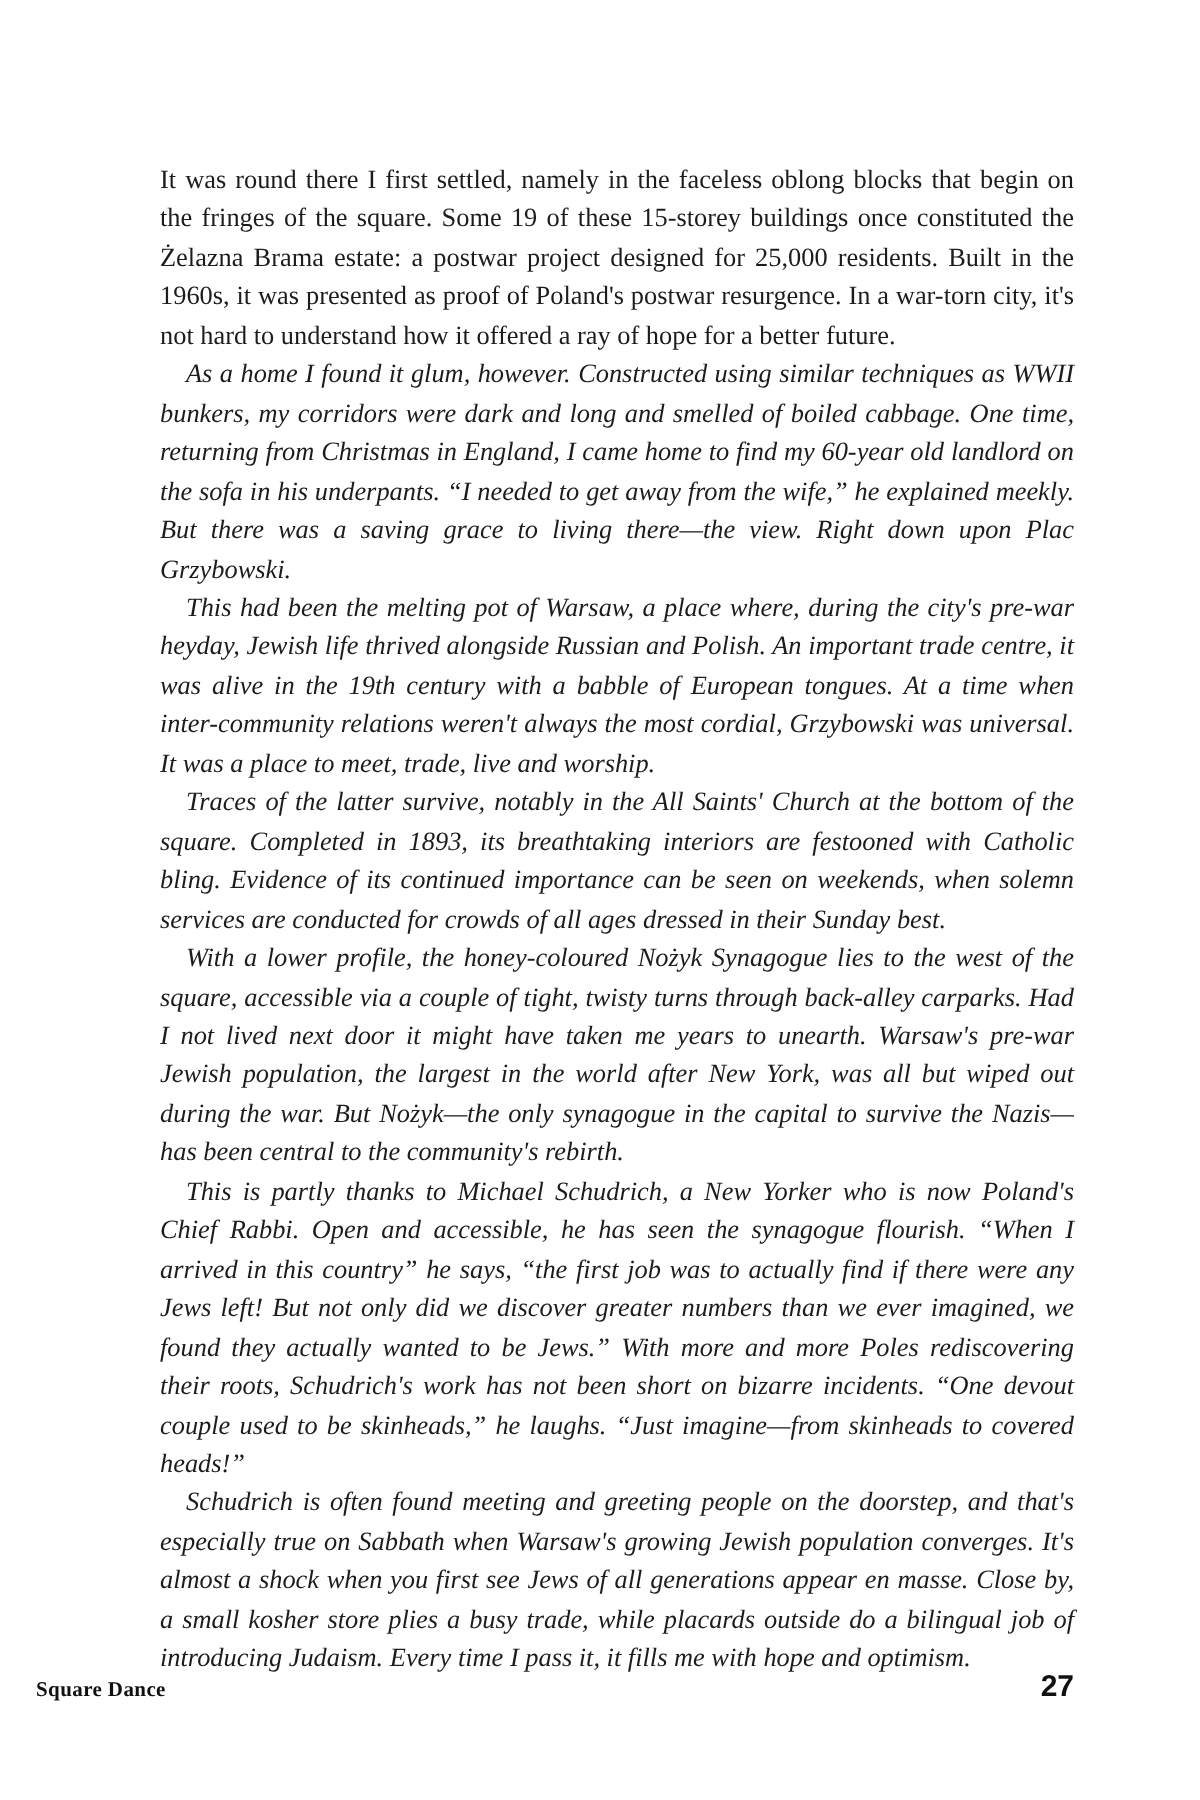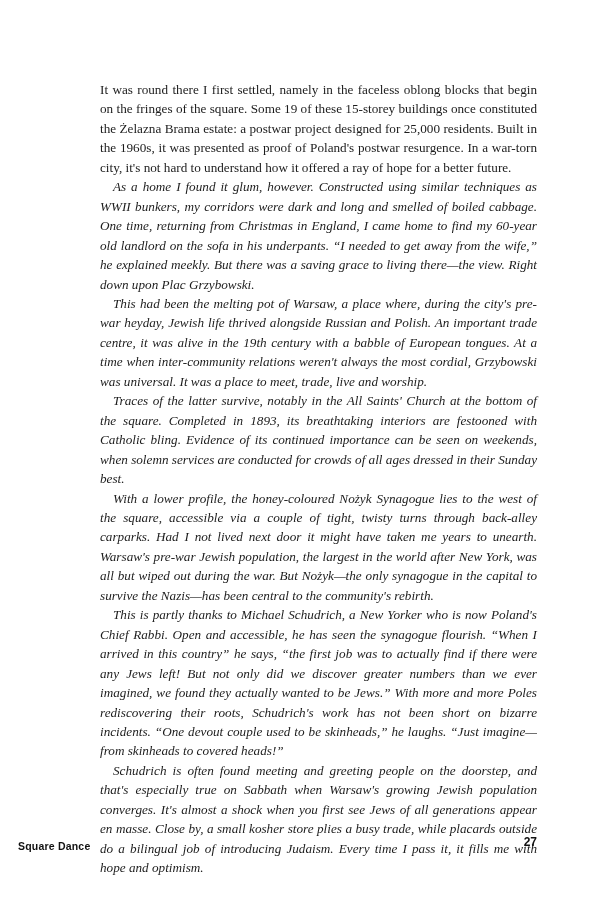--- a/index.html
+++ b/index.html
@@ -15,21 +15,21 @@
     position: relative;
     overflow: hidden;
   }
   .page {
     position: absolute;
     left: 0;
     top: 0;
     width: 600px;
     height: 772px;
     box-sizing: border-box;
-    padding: 80px 63px 0 100px;
+    padding: 80px 63px 0 80px;
   }
   .body-text {
     font-size: 13.2px;
     line-height: 19.45px;
     text-align: justify;
     text-justify: inter-word;
     color: #1c1c1c;
     hyphens: none;
   }
   .body-text p {
@@ -51,32 +51,32 @@
   }
   .footer-inner {
     position: relative;
     width: 100%;
     height: 100%;
   }
   .footer-title {
     position: absolute;
     left: 0;
     top: 16px;
-    font-family: Liberation Sans, sans-serif;
+    font-family: Liberation Serif, serif;
     font-size: 10.5px;
     font-weight: bold;
     letter-spacing: 0.2px;
     color: #111111;
   }
   .footer-page {
     position: absolute;
     right: 0;
     top: 11px;
     font-family: "Liberation Sans", sans-serif;
-    font-size: 12px;
+    font-size: 15px;
     font-weight: bold;
     color: #111111;
   }
 </style>
 </head>
 <body>
 
 <div class="page">
   <div class="body-text">
     <p>It was round there I first settled, namely in the faceless oblong blocks that begin on the fringes of the square. Some 19 of these 15-storey buildings once constituted the Żelazna Brama estate: a postwar project designed for 25,000 residents. Built in the 1960s, it was presented as proof of Poland's postwar resurgence. In a war-torn city, it's not hard to understand how it offered a ray of hope for a better future.</p>

